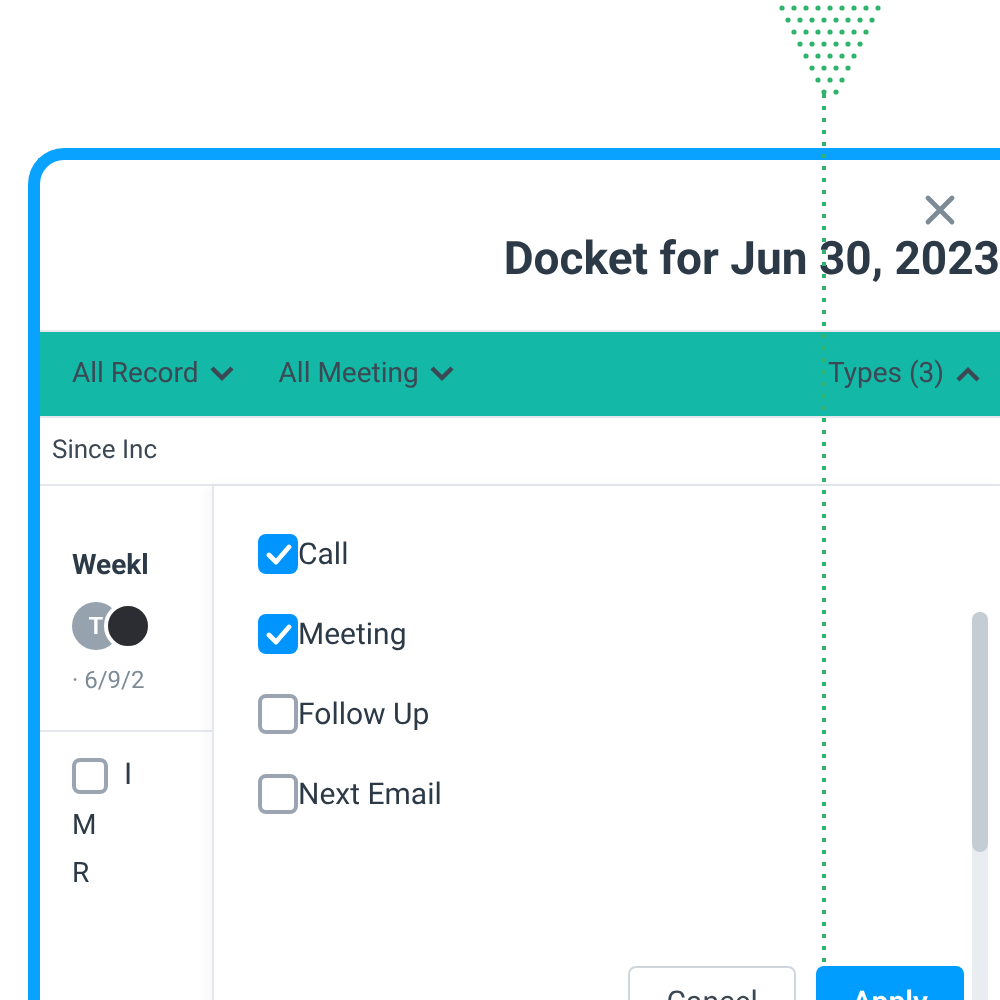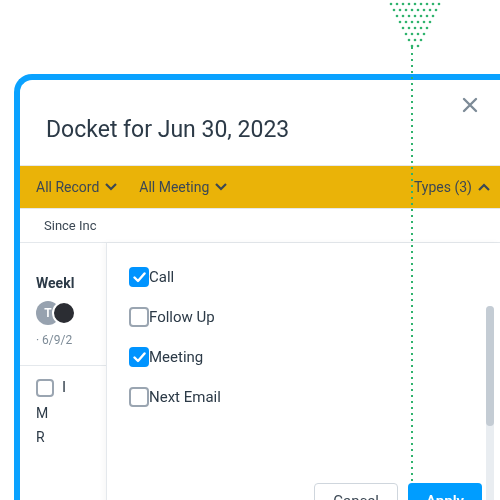--- a/index.html
+++ b/index.html
@@ -47,48 +47,49 @@
     position: absolute;
     top: 14px;
     right: 22px;
     color: #7d8b97;
     cursor: pointer;
     font-size: 20px;
   }
 
   .title {
     font-size: 23px;
-    font-weight: 400;
+    font-weight: 700;
     color: #2c3a47;
     padding: 36px 0 22px 26px;
+    text-align: right;
   }
 
   .filter-bar {
     display: flex;
     align-items: center;
     border-top: 1px solid #e4e8ec;
     border-bottom: 1px solid #e4e8ec;
-    background: #eab308;
+    background: #14b8a6;
     height: 44px;
     padding: 0 10px 0 16px;
     gap: 22px;
     color: #3c4854;
     font-size: 14px;
     white-space: nowrap;
   }
   .filter-item { display: inline-flex; align-items: center; gap: 6px; cursor: pointer; }
   .spacer { flex: 1; }
   .chev { display: inline-block; }
   .chev svg { display: block; }
 
   .since-bar {
     height: 34px;
     display: flex;
     align-items: center;
-    padding-left: 24px;
+    padding-left: 6px;
     font-size: 13px;
     color: #3c4854;
     border-bottom: 1px solid #e4e8ec;
   }
 
   .content {
     display: flex;
     height: calc(100% - 44px - 34px - 62px);
   }
   .left-col {
@@ -308,30 +309,30 @@
         <div class="opts" id="opts">
             <div class="opt">
               <span class="chk on">
                 <svg width="13" height="11" viewBox="0 0 13 11">
                   <path d="M1.5 5.5 L5 9 L11.5 1.5" fill="none" stroke="#fff" stroke-width="2.4" stroke-linecap="round" stroke-linejoin="round"></path>
                 </svg>
               </span>
               <span>Call</span>
             </div>
             <div class="opt">
-              <span class="chk off"></span>
-              <span>Follow Up</span>
-            </div>
-            <div class="opt">
               <span class="chk on">
                 <svg width="13" height="11" viewBox="0 0 13 11">
                   <path d="M1.5 5.5 L5 9 L11.5 1.5" fill="none" stroke="#fff" stroke-width="2.4" stroke-linecap="round" stroke-linejoin="round"></path>
                 </svg>
               </span>
               <span>Meeting</span>
+            </div>
+            <div class="opt">
+              <span class="chk off"></span>
+              <span>Follow Up</span>
             </div>
             <div class="opt">
               <span class="chk off"></span>
               <span>Next Email</span>
             </div>
           </div>
         <div class="dd-footer">
           <div class="btn btn-cancel">Cancel</div>
           <div class="btn btn-apply">Apply</div>
         </div>

